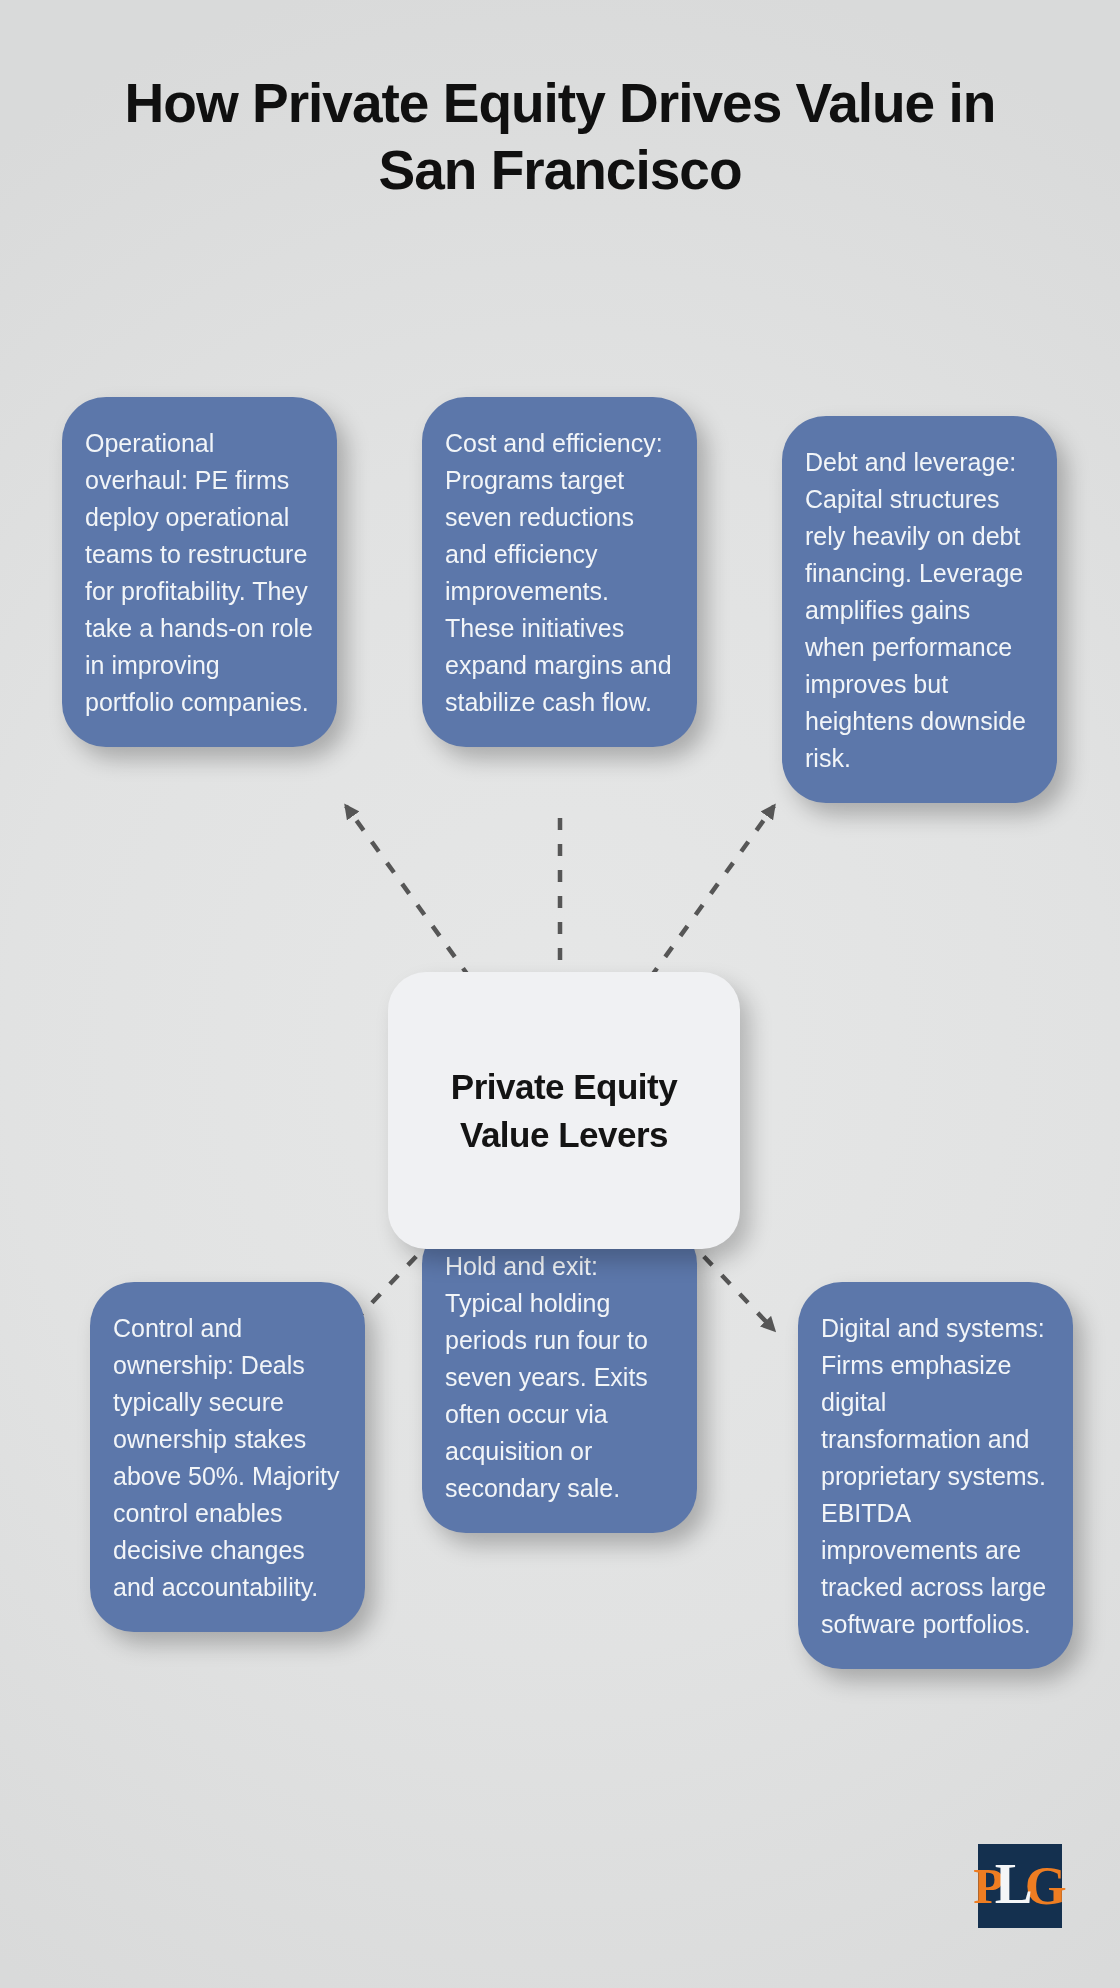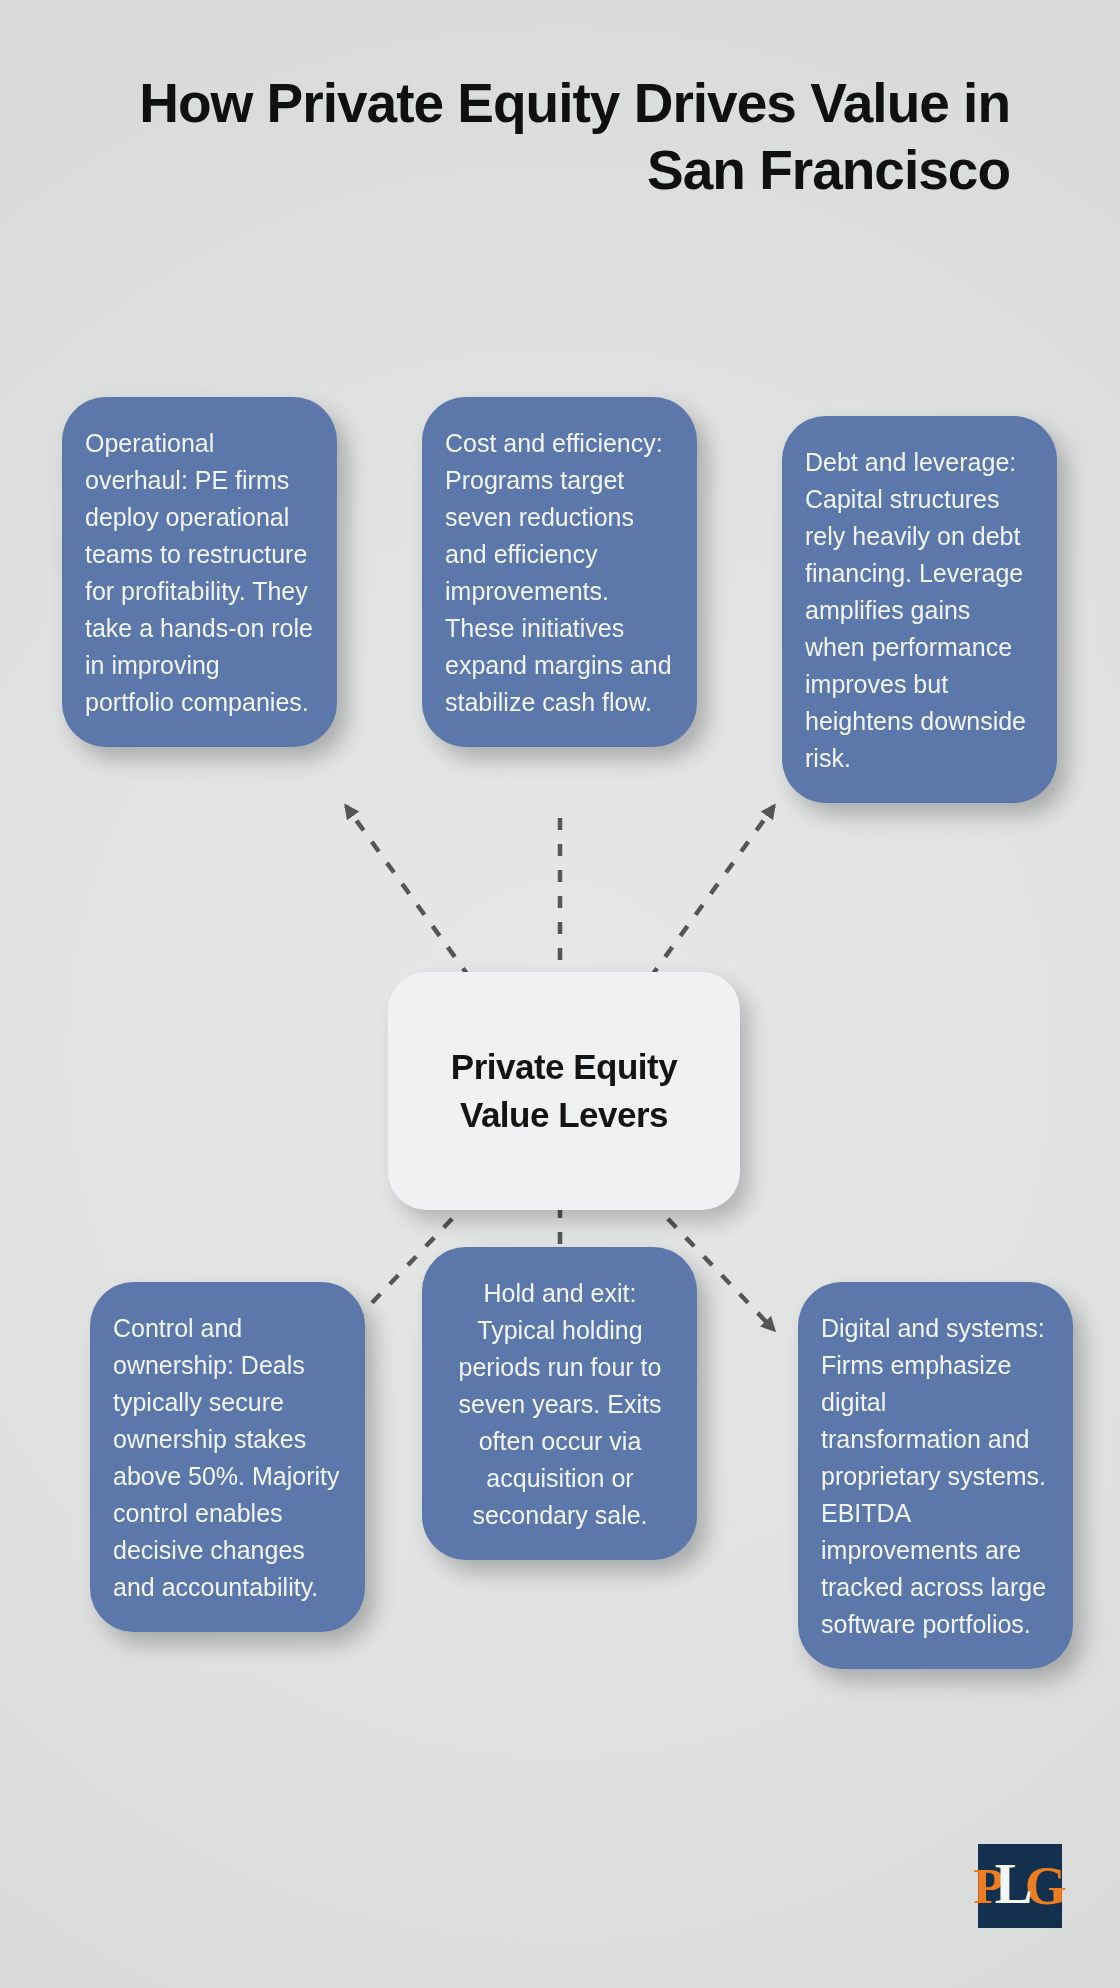--- a/index.html
+++ b/index.html
@@ -4,40 +4,40 @@
 <style>
   html,body{margin:0;padding:0;}
   body{
     width:1120px;height:1988px;position:relative;overflow:hidden;
     font-family:"Liberation Sans",sans-serif;
     background:#e0e1e1;
     background-image:radial-gradient(90% 55% at 50% 53%, #e6e7e7 0%, #e1e2e2 55%, #d9dada 100%);
   }
   .title{
     position:absolute;left:110px;top:70px;width:900px;margin:0;
-    text-align:right;color:#101010;
+    text-align:center;color:#101010;
     font-size:55px;line-height:67px;font-weight:800;letter-spacing:-1px;
   }
   svg.connectors{position:absolute;left:0;top:0;width:1120px;height:1988px;}
   .dash{stroke:#565656;stroke-width:4.5;stroke-dasharray:12 14;fill:none;}
   .node{
     position:absolute;width:275px;box-sizing:border-box;
     background:#5c77aa;border-radius:44px;
     padding:28px 22px 26px 23px;
     color:#f2f5f8;font-size:25px;line-height:37px;font-weight:400;
     box-shadow:10px 12px 22px rgba(0,0,0,0.25);
   }
   .node-tl{left:62px;top:397px;}
   .node-tm{left:422px;top:397px;}
   .node-tr{left:782px;top:400px;margin-top:16px;}
   .node-bl{left:62px;top:1282px;margin-left:28px;}
-  .node-bm{left:422px;top:1247px;text-align:center;}
+  .node-bm{left:422px;top:1220px;}
   .node-br{left:782px;top:1282px;margin-left:16px;}
   .center-node{
-    position:absolute;left:388px;top:972px;width:352px;height:238px;
+    position:absolute;left:388px;top:972px;width:352px;height:277px;
     box-sizing:border-box;padding:0 24px;
     background:#f0f1f3;border-radius:38px;
     box-shadow:10px 12px 22px rgba(0,0,0,0.22);
     display:flex;align-items:center;justify-content:center;text-align:center;
     color:#141414;font-size:35px;line-height:48px;font-weight:800;letter-spacing:-0.5px;
   }
   .logo{
     position:absolute;left:978px;top:1844px;width:84px;height:84px;
     background:#14304f;display:flex;align-items:center;justify-content:center;
     font-family:"Liberation Serif",serif;font-weight:bold;

